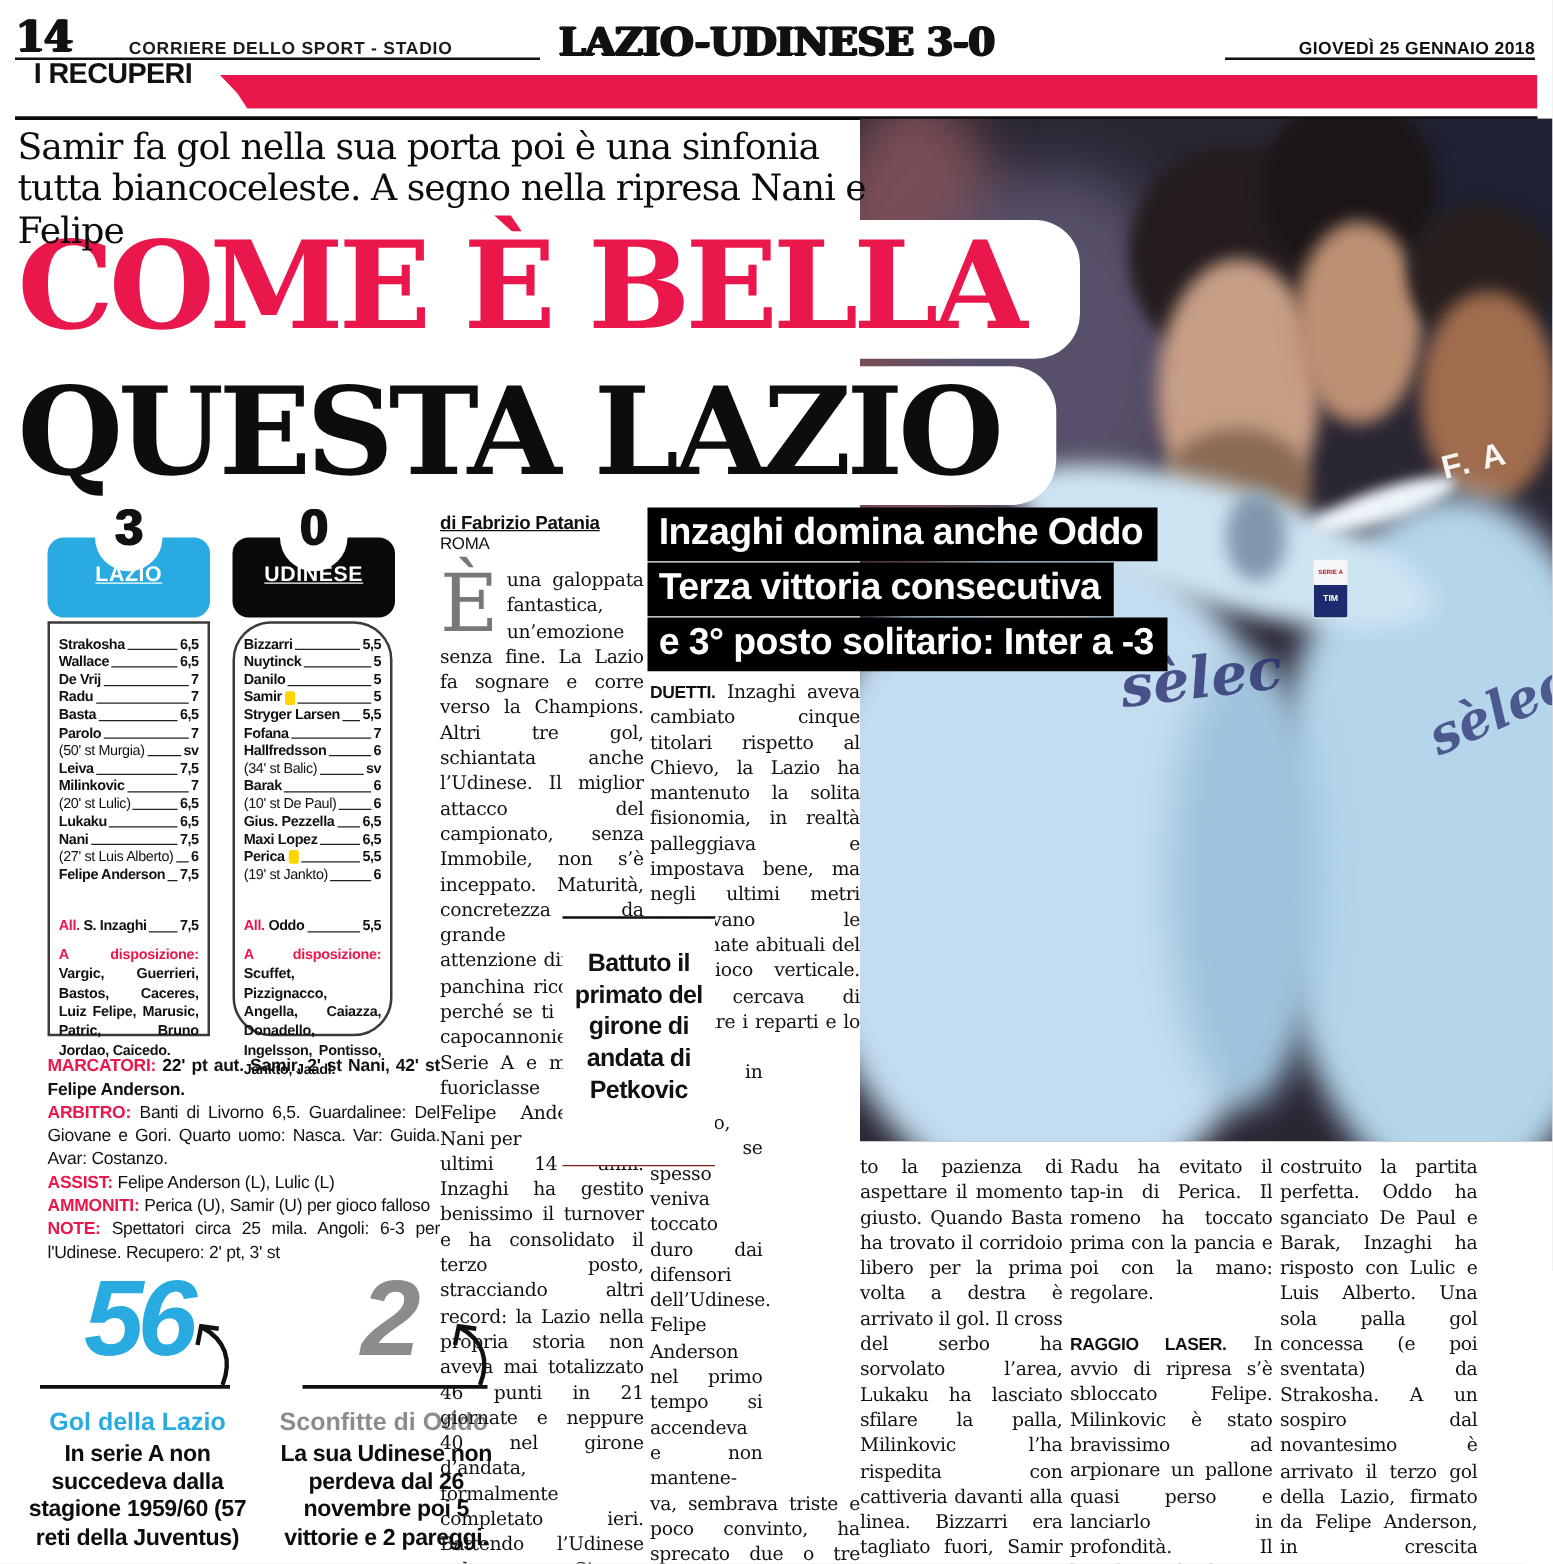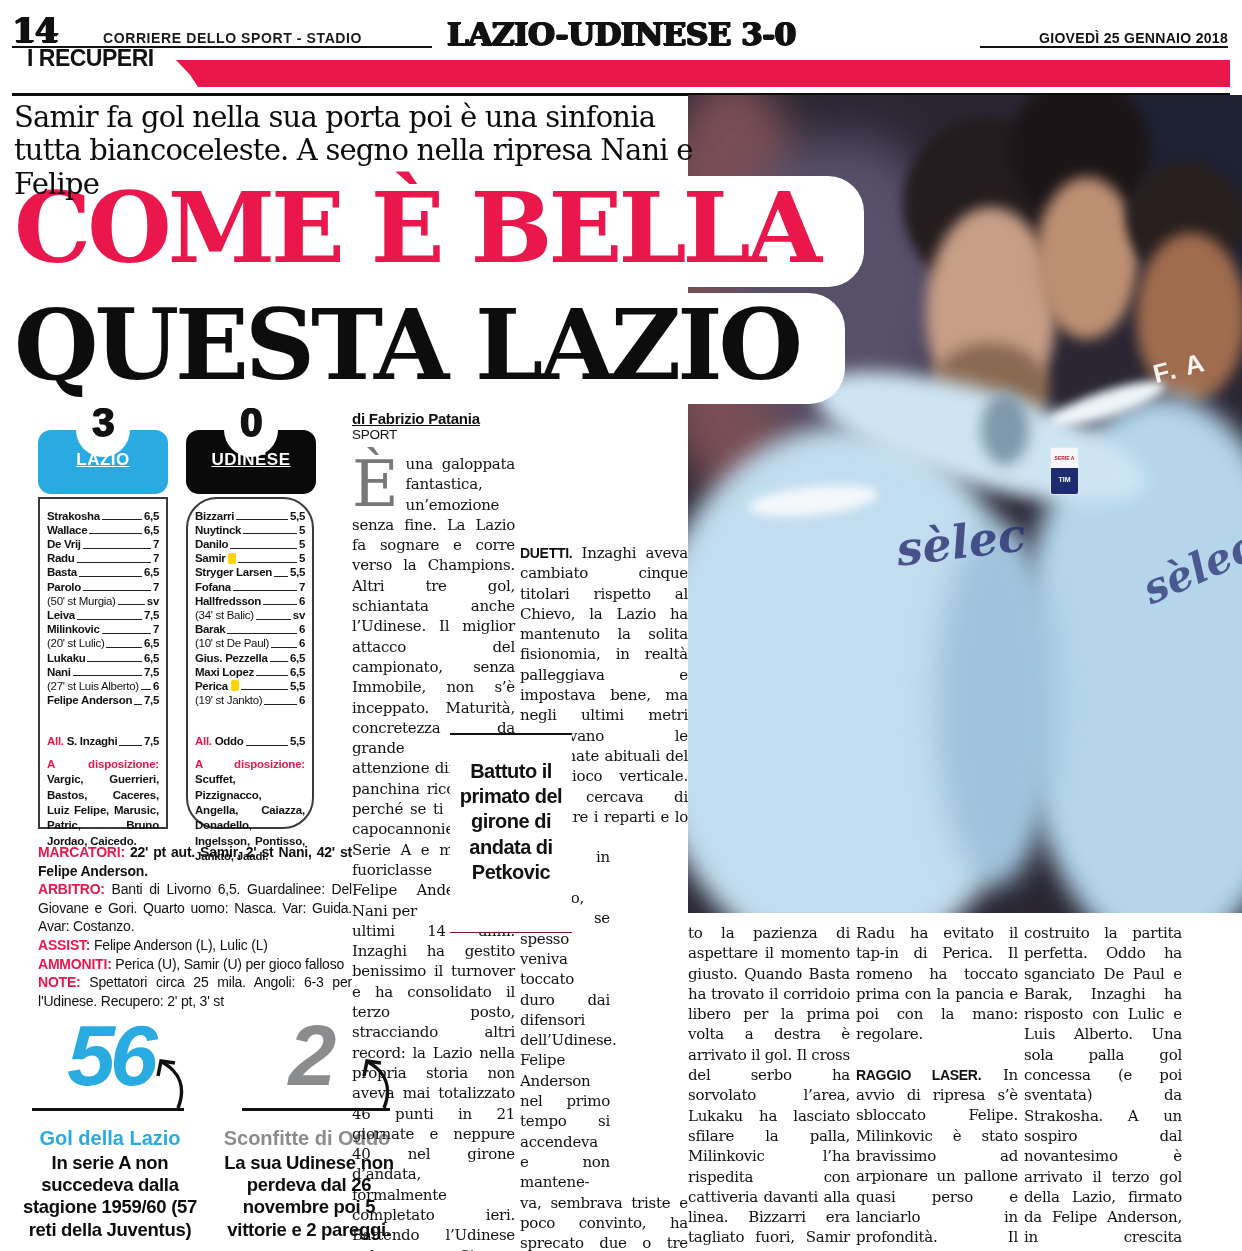--- a/index.html
+++ b/index.html
@@ -132,20 +132,25 @@
     <div class="abs patch">
       <div class="pt">SERIE A</div>
       <div class="pb">TIM</div>
     </div>
   </div>
 
   <div class="abs standfirst">Samir fa gol nella sua porta poi è una sinfonia tutta biancoceleste. A segno nella ripresa Nani e Felipe</div>
   <div class="abs hl hl1">COME È BELLA</div>
   <div class="abs hl hl2">QUESTA LAZIO</div>
 
+  <div class="abs blackbox">
+    <div class="bbline">Inzaghi domina anche Oddo</div>
+    <div class="bbline">Terza vittoria consecutiva</div>
+    <div class="bbline">e 3° posto solitario: Inter a -3</div>
+  </div>
 
 
   <div class="abs scoredigit fat" style="left:38px;">3</div>
   <div class="abs scoredigit fat" style="left:186px;">0</div>
   <div class="abs jersey" style="left:38px;background:#29ABE2;">
     <div class="tn">LAZIO</div>
     <div class="tf">3-5-2</div>
   </div>
   <div class="abs jersey" style="left:186px;background:#0a0a0a;">
     <div class="tn">UDINESE</div>
@@ -337,21 +342,21 @@
     <path d="M40,56 C48,36 42,20 24,10" fill="none" stroke="#111" stroke-width="3.5"></path>
     <path d="M20,24 L23,9 L37,11" fill="none" stroke="#111" stroke-width="3.5"></path>
   </svg>
   <div class="abs stattitle" style="left:212px;top:1128px;width:190px;color:#8A8C8E;">Sconfitte di Oddo</div>
   <div class="abs stattext" style="left:214px;top:1152px;width:190px;">La sua Udinese non perdeva dal 26 novembre poi 5 vittorie e 2 pareggi.</div>
 
   <div class="abs pullquote">Battuto il primato del girone di andata di Petkovic</div>
 
   <div class="abs col" style="left:352px;top:410px;width:163px;">
     <div class="byline">di Fabrizio Patania</div>
-    <div class="romaline">SPORT</div>
+    <div class="romaline">ROMA</div>
     <p><span class="dropcap">È</span><span>una galoppata fantastica, un’emozione senza fine. La Lazio fa sognare e corre verso la Champions. Altri tre gol, schiantata anche l’Udinese. Il miglior attacco del campionato, senza Immobile, non s’è inceppato. Maturità, concretezza da grande squadra, attenzione difensiva e panchina ricchissima, perché se ti manca il capocannoniere della Serie A e metti due fuoriclasse come Felipe Anderson e Nani per</span></p>
     <p>ultimi 14 anni. Inzaghi ha gestito benissimo il turnover e ha consolidato il terzo posto, stracciando altri record: la Lazio nella propria storia non aveva mai totalizzato 46 punti in 21 giornate e neppure 40 nel girone d’andata, formalmente completato ieri. Battendo l’Udinese nel recupero, Simone ha superato il primato di Petkovic che nel 2013 aveva “girato” a quota 39. Conta di più aver allungato sull’Inter e trovato le risposte di Nani e Felipe Anderson, a segno entrambi e in grado di fare la differenza. Si ferma l’Udinese di Oddo dopo 7 giornate. Merito della Lazio, capace di concederle pochissimo nell’arco dei 90 minuti.</p>
   </div>
 
   <div class="abs col" style="left:520px;top:543px;width:168px;">
     <p><b class="leadlbl">DUETTI.</b><span> Inzaghi aveva cambiato cinque titolari rispetto al Chievo, la Lazio ha mantenuto la solita fisionomia, in realtà palleggiava e impostava bene, ma negli ultimi metri mancavano le coordinate abituali del suo gioco verticale. Nani cercava di collegare i reparti e lo ha</span></p>
     <p class="narrow-r">fatto in modo discreto, anche se spesso veniva toccato duro dai difensori dell’Udinese. Felipe Anderson nel primo tempo si accendeva e non mantene-</p>
     <p>va, sembrava triste e poco convinto, ha sprecato due o tre azioni in cui la Lazio era riuscita a creare i presupposti per farlo scattare palla al piede (specialità preferita) in tandem con Nani. Mancava la profondità di Immobile, si cercavano i duetti e la velocità dei due piccoletti. L’Udinese ha chiuso all’intervallo con un possesso palla appena superiore (quasi 52%) ed era in vantaggio nei duelli. A centrocampo la fisicità di Barak, Fofana e Hallfredsson si faceva sentire nonostante la prova mostruosa di Leiva. Parolo era in partita, Milinkovic sembrava frenato dalla diffida. Si sarebbe sciolto alla distanza.</p>
 
   </div>

